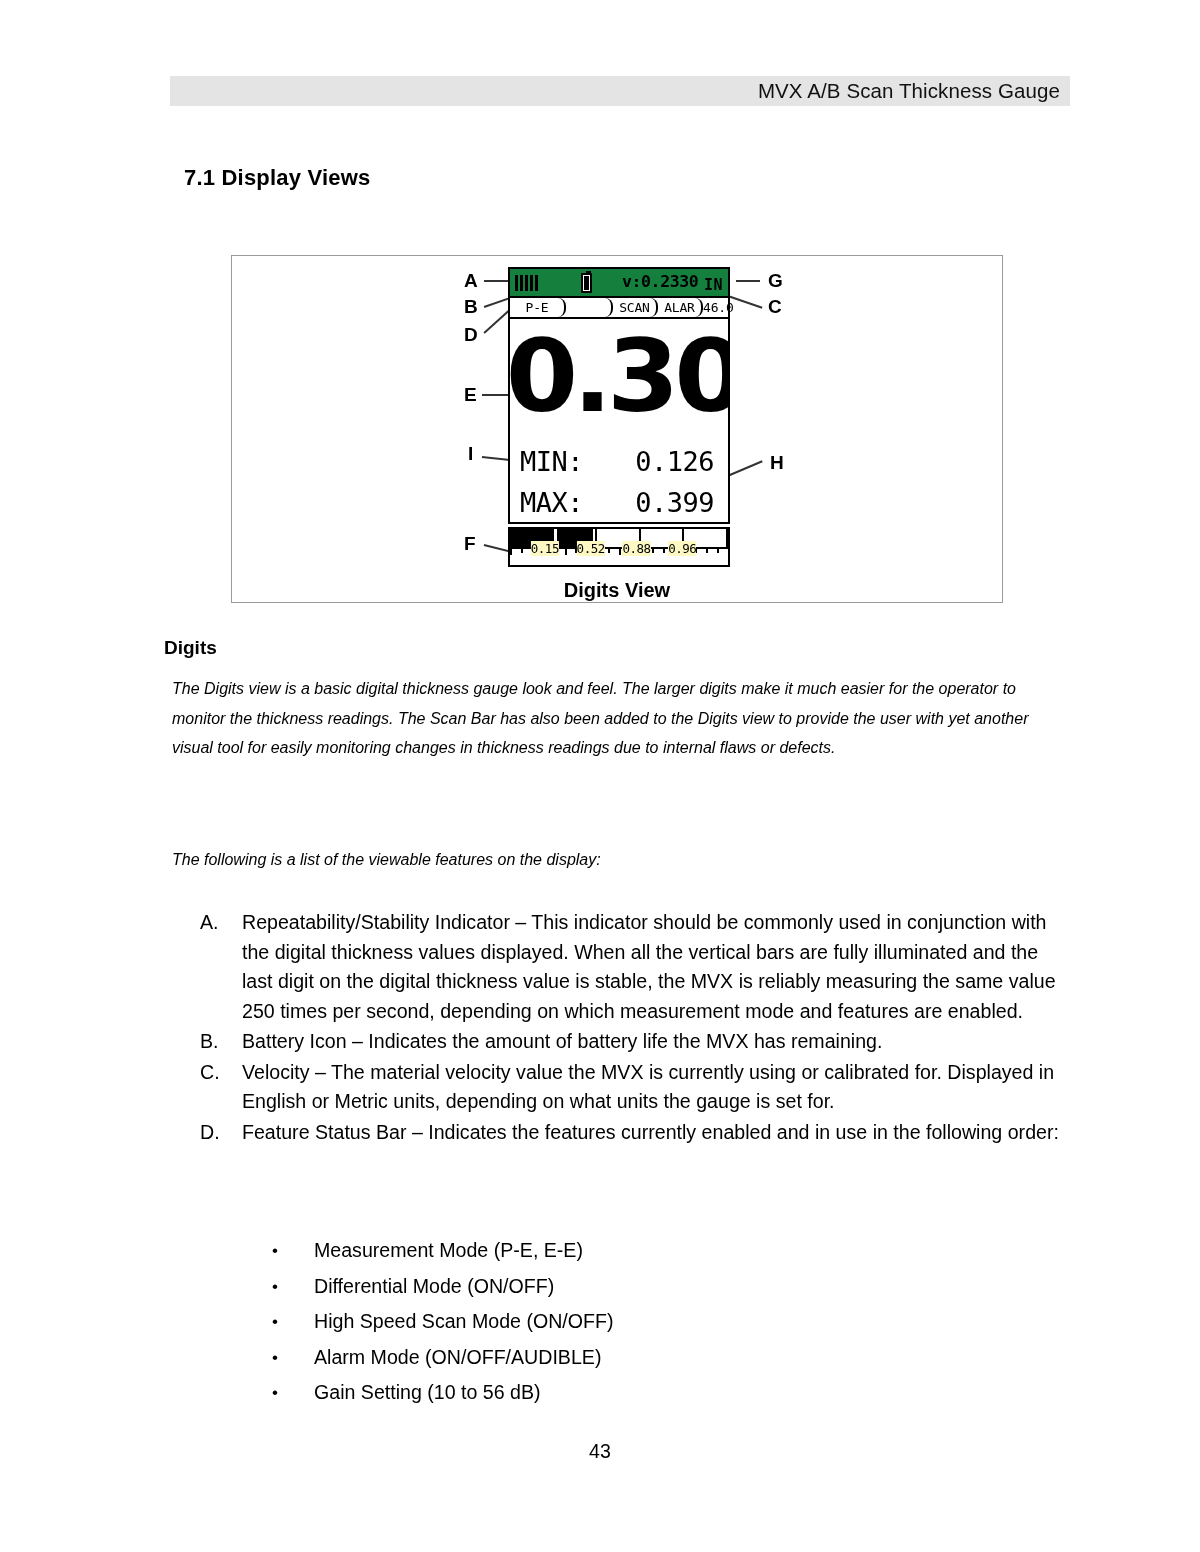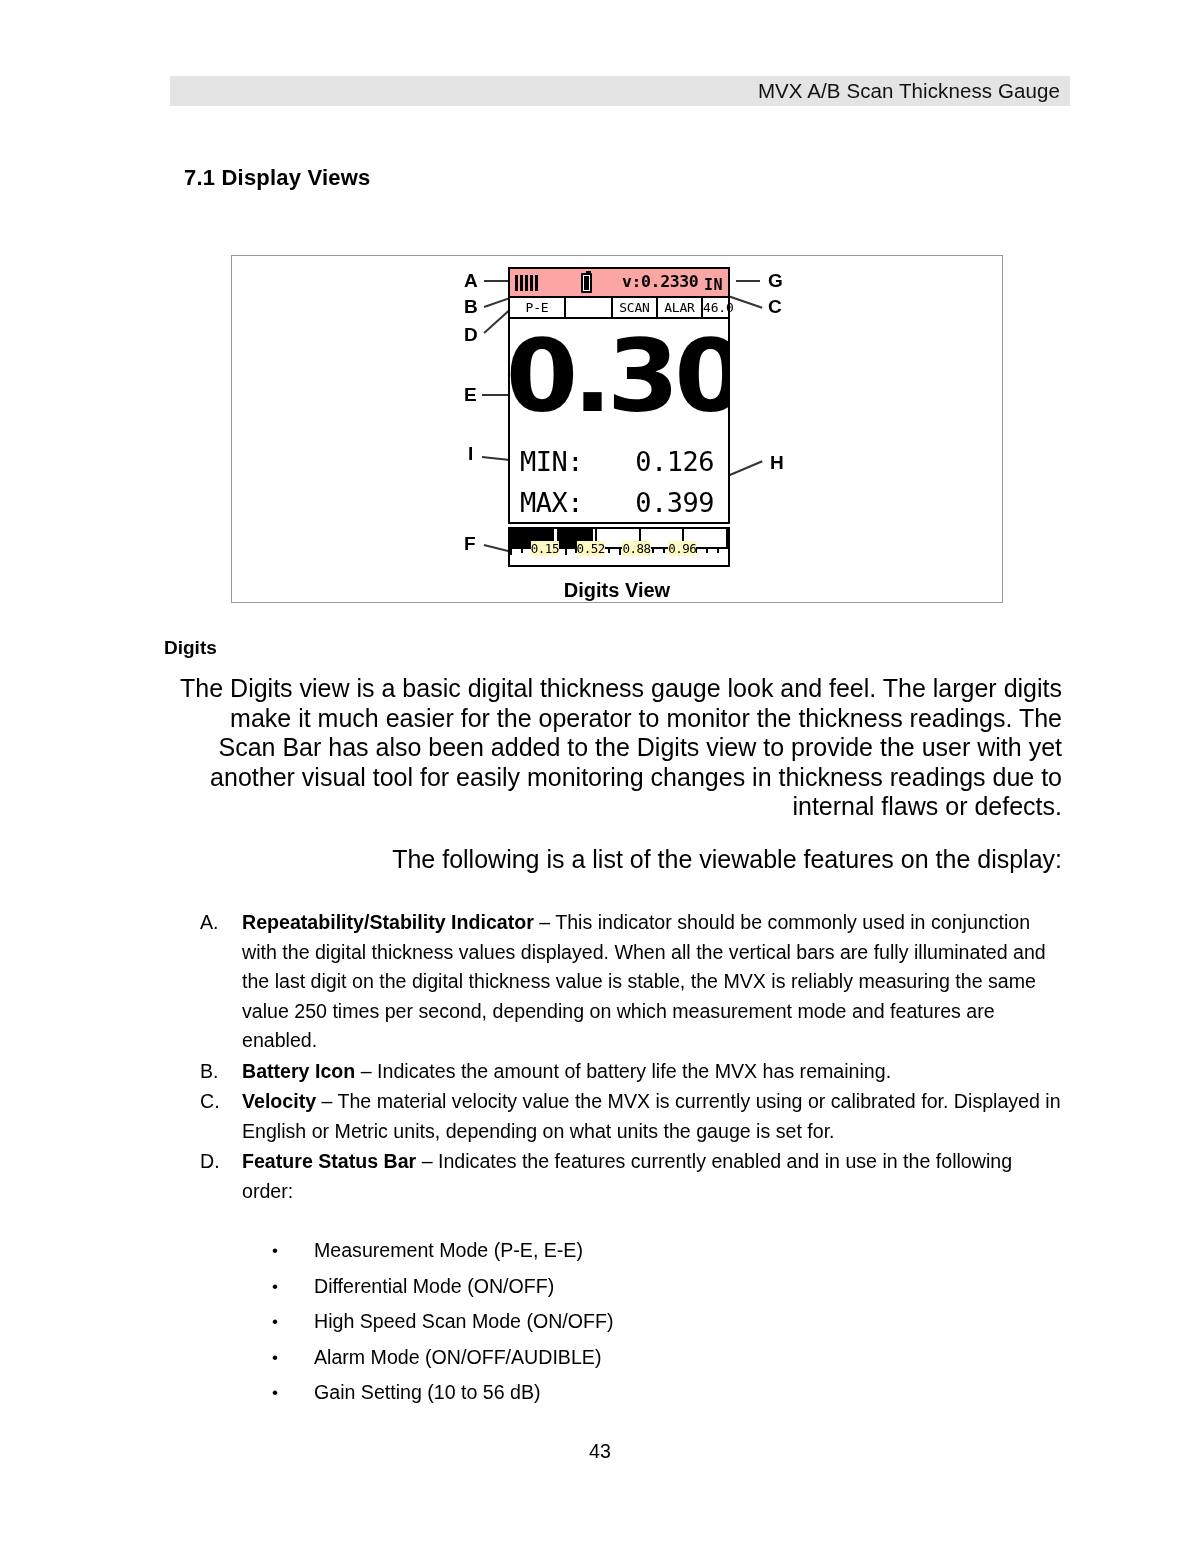--- a/index.html
+++ b/index.html
@@ -65,21 +65,21 @@
   }
 
   .lcd-top {
     position: relative;
     width: 100%;
     height: 29px;
     border: 2px solid #000;
     border-bottom: none;
     display: flex;
     align-items: center;
-    background: #fca5a5;
+    background: #15803d;
   }
   .repeat-bars {
     display: flex;
     gap: 2.5px;
     margin-left: 5px;
   }
   .repeat-bars i {
     display: block;
     width: 2.6px;
     height: 16px;
@@ -140,20 +140,21 @@
   }
   .lcd-status .cell {
     flex: 0 0 auto;
     border-right: 2px solid #000;
     display: flex;
     align-items: center;
     justify-content: center;
     font-family: "DejaVu Sans Mono", monospace;
     font-size: 13px;
     letter-spacing: -.2px;
+    border-radius: 8px;
   }
   .lcd-status .cell:last-child { border-right: none; }
   .lcd-status .c1 { width: 56px; }
   .lcd-status .c2 { width: 47px; }
   .lcd-status .c3 { width: 45px; }
   .lcd-status .c4 { width: 45px; }
   .lcd-status .c5 { flex: 1 1 auto; }
 
   .lcd-main {
     position: relative;
@@ -281,42 +282,43 @@
   .body-h {
     position: absolute;
     left: 164px;
     font-size: 19px;
     font-weight: bold;
   }
   .para {
     position: absolute;
     left: 172px;
     width: 890px;
-    font-size: 25px;
+    font-size: 16px;
     line-height: 29.5px;
-    text-align: right;
+    text-align: left;
+    font-style: italic;
   }
   .list {
     position: absolute;
     left: 200px;
     width: 866px;
     font-size: 19.6px;
     line-height: 29.5px;
   }
   .li {
     display: flex;
     margin-bottom: 1px;
   }
   .li .marker {
     width: 42px;
     flex: 0 0 42px;
     font-size: 19.6px;
   }
   .li .content { flex: 1; }
-  .li .content b { font-weight: bold; margin-top: 8px; }
+  .li .content b { font-weight: normal; margin-top: 8px; }
 
   .sublist {
     position: absolute;
     left: 272px;
     width: 700px;
     font-size: 19.6px;
     line-height: 35.5px;
   }
   .sli { display: flex; }
   .sli .bullet {

